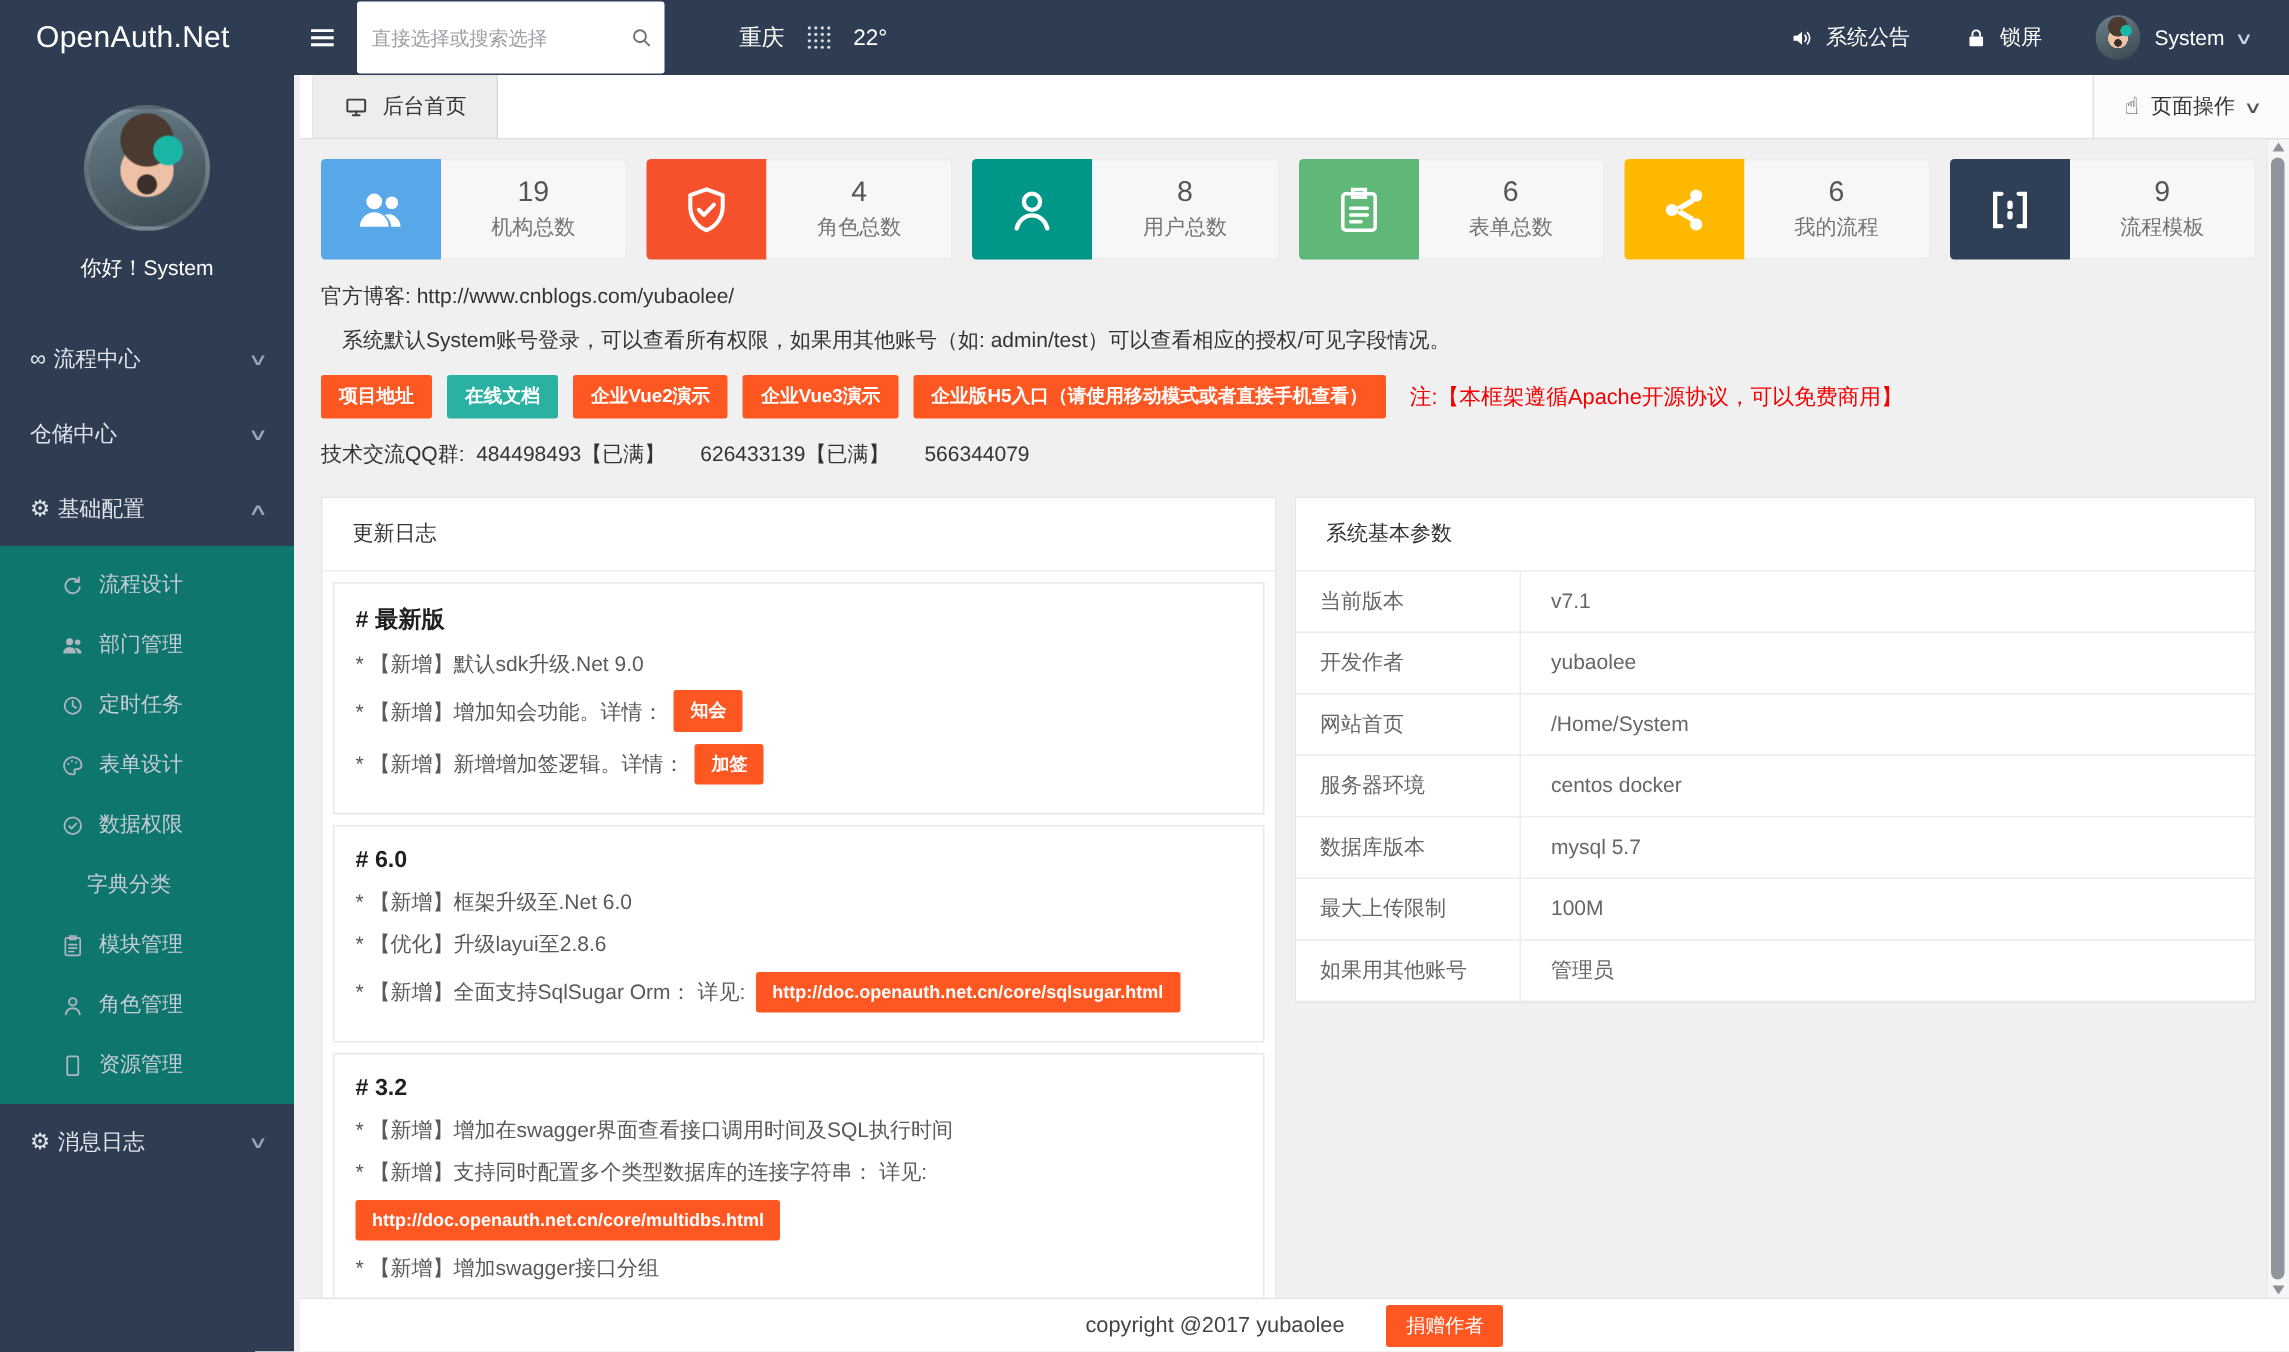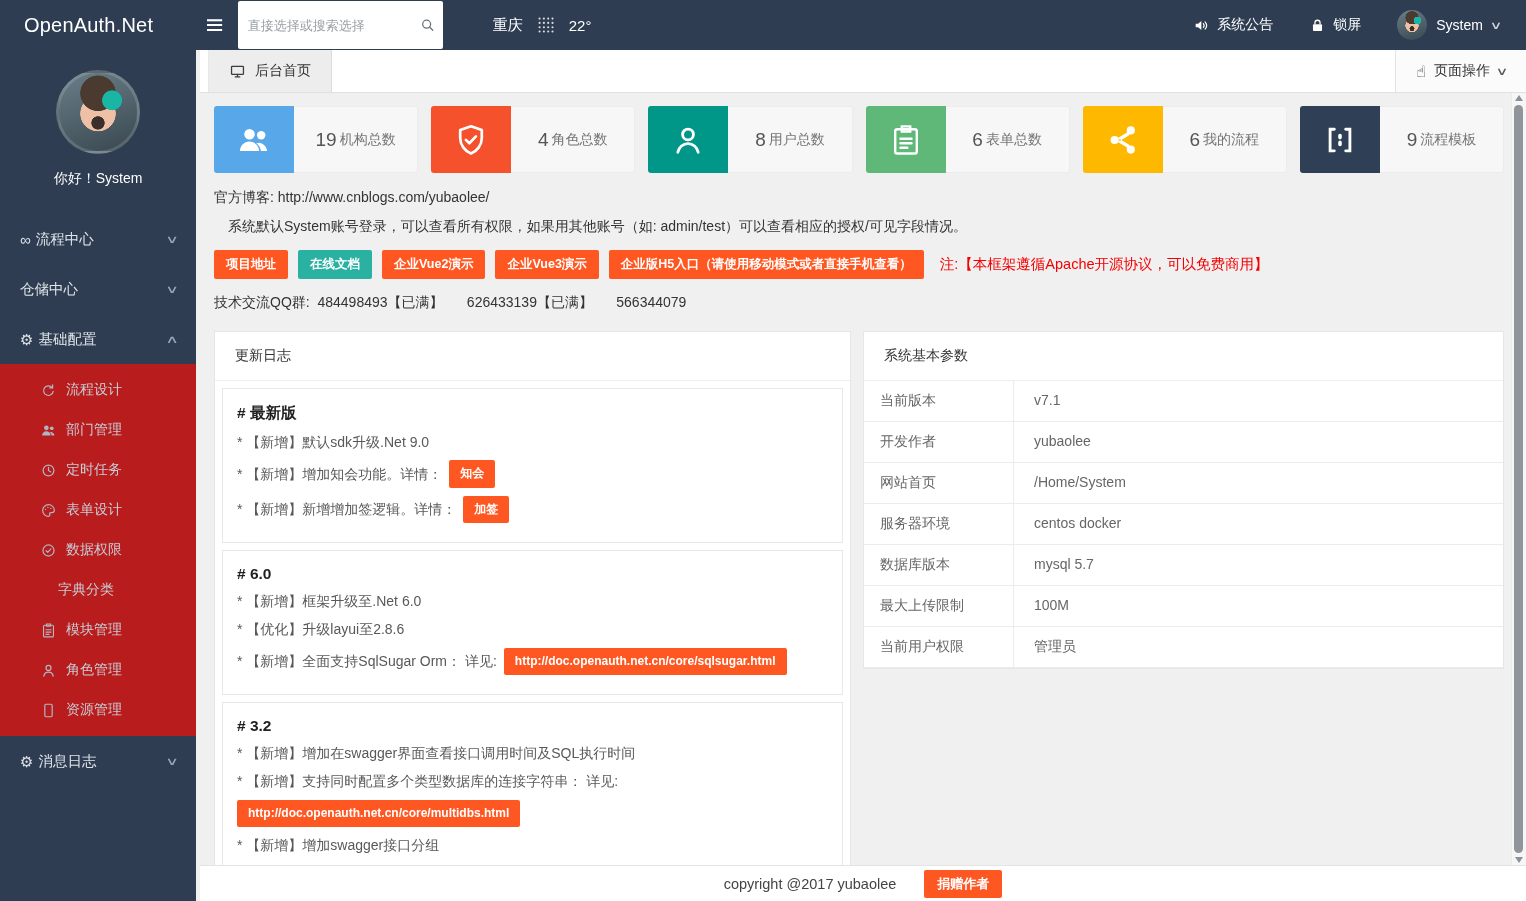--- a/index.html
+++ b/index.html
@@ -38,42 +38,42 @@
        radial-gradient(circle at 50% 26%, #4a3a30 0 25%, rgba(74,58,48,0) 26%),
        radial-gradient(circle at 50% 64%, #3a2f2b 0 10%, rgba(58,47,43,0) 11%),
        radial-gradient(circle at 50% 52%, #eec0a5 0 31%, rgba(238,192,165,0) 32%),
        linear-gradient(160deg,#6a7f8a,#39474f)}
   .greeting{text-align:center;color:#fff;font-size:14px;margin-top:16px}
   #side-menu{margin-top:26px}
   .menu-item{height:50px;display:flex;align-items:center;padding:0 20px;font-size:14.5px;color:#e0e5ea;cursor:pointer}
   .menu-item .mi-icon{margin-right:5px;font-size:15px;color:#e0e5ea}
   .menu-item .mi-label{flex:1}
   .mi-chev{font-size:11px;color:#9aa7b5;transform:scaleX(1.7);display:inline-block}
-  .submenu{background:#b91c1c;padding:6px 0}
+  .submenu{background:#0f766e;padding:6px 0}
   .sub-item{height:40px;display:flex;align-items:center;padding:0 18px 0 40px;font-size:14px;color:#c6cdd6;cursor:pointer}
   .sub-item.noicon{padding-left:58px}
   .sub-item .si-icon{width:26px;color:#aeb6c2;display:flex;align-items:center}
   .sub-item .si-icon svg{width:17px;height:17px}
 
   
   .main{position:absolute;left:200px;top:50px;right:0;bottom:0;background:#f0f0f0}
   .tabstrip{position:absolute;top:0;left:0;right:0;height:42px;background:#fff;border-bottom:1px solid #e0e0e0;display:flex;z-index:4}
   .tab{margin-left:8px;display:flex;align-items:center;gap:9px;padding:0 20px;background:#ededed;border-right:1px solid #dcdcdc;border-left:1px solid #e8e8e8;font-size:14px;color:#333;cursor:pointer}
   .tab .ic svg{width:17px;height:17px;color:#3c3c3c}
   .page-ops{margin-left:auto;display:flex;align-items:center;gap:8px;padding:0 20px;border-left:1px solid #e3e3e3;font-size:14px;color:#333;cursor:pointer;background:#fbfbfb}
   .hand{font-size:16px;color:#333}
   .ops-chev{font-size:11px;color:#555;transform:scaleX(1.6);display:inline-block}
 
   .content{position:absolute;top:42px;bottom:35px;left:0;right:14px;padding:14px 8px 0 14px;overflow:hidden;box-sizing:border-box}
 
   .stats{display:flex;gap:13px}
   .stat{flex:1;display:flex;height:67px;cursor:pointer}
   .stat-icon{width:80px;border-radius:3px 0 0 3px;display:flex;align-items:center;justify-content:center;color:#fff}
   .stat-icon svg{width:36px;height:36px}
-  .stat-body{flex:1;background:#f7f7f7;border:1px solid #ececec;border-left:none;border-radius:0 3px 3px 0;display:flex;flex-direction:row;align-items:center;justify-content:center;gap:3px}
+  .stat-body{flex:1;background:#f7f7f7;border:1px solid #ececec;border-left:none;border-radius:0 3px 3px 0;display:flex;flex-direction:column;align-items:center;justify-content:center;gap:3px}
   .stat-num{font-size:19px;color:#555}
   .stat-lbl{font-size:14px;color:#747474}
 
   .intro{margin-top:16px;font-size:14px;color:#333}
   .intro .l1{margin:4px 0 0}
   .intro .l2{margin:11px 14px 0}
   .btn-row{margin-top:14px;display:flex;align-items:center;gap:10px;flex-wrap:nowrap}
   .btn{color:#fff;font-size:12.5px;font-weight:bold;padding:6px 12px;border-radius:2px;cursor:pointer;white-space:nowrap}
   .note{color:#f40000;margin-left:6px;font-size:14.5px;white-space:nowrap}
   .qq{margin-top:15px;white-space:pre-wrap}
@@ -88,21 +88,21 @@
   .sec:last-child{margin-bottom:0}
   .sec-h{font-weight:bold;font-size:15.5px;color:#1f1f1f;margin:6px 0 6px}
   .cl-item{font-size:14px;color:#595959;margin:8px 0;display:flex;align-items:center;flex-wrap:wrap;gap:7px;line-height:1.45}
   .tag{background:#ff5722;color:#fff;font-size:12px;font-weight:bold;padding:5px 11px;border-radius:2px;cursor:pointer;white-space:nowrap}
 
   .params-table .prow{display:flex;border-bottom:1px solid #ececec;font-size:14px}
   .prow .pl{width:150px;box-sizing:border-box;padding:11px 16px;color:#666;border-right:1px solid #ececec}
   .prow .pv{flex:1;padding:11px 20px;color:#666}
 
   .footer{position:absolute;left:0;right:0;bottom:0;height:35px;background:#fff;border-top:1px solid #e4e4e4;display:flex;align-items:center;justify-content:center;gap:28px;font-size:14.5px;color:#444;z-index:5}
-  .donate{background:#ff5722;color:#fff;font-size:13px;font-weight:bold;padding:5px 13px;border-radius:2px;cursor:pointer}
+  .donate{background:#ff5722;color:#fff;font-size:13px;font-weight:normal;padding:5px 13px;border-radius:2px;cursor:pointer}
 
   .scrollbar{position:absolute;top:42px;bottom:35px;right:0;width:14px;background:#f6f6f6;border-left:1px solid #ebebeb;z-index:3}
   .sb-up{position:absolute;top:3px;left:50%;margin-left:-4px;width:0;height:0;border-left:4px solid transparent;border-right:4px solid transparent;border-bottom:6px solid #8d9199;cursor:pointer}
   .sb-down{position:absolute;bottom:3px;left:50%;margin-left:-4px;width:0;height:0;border-left:4px solid transparent;border-right:4px solid transparent;border-top:6px solid #8d9199;cursor:pointer}
   .sb-thumb{position:absolute;top:13px;bottom:13px;left:2px;width:9px;background:#90949b;border-radius:6px;cursor:pointer}
 </style>
 </head>
 <body>
 
 <header class="topbar">
@@ -473,21 +473,21 @@
             </div>
             <div class="prow">
               <div class="pl">数据库版本</div>
               <div class="pv">mysql 5.7</div>
             </div>
             <div class="prow">
               <div class="pl">最大上传限制</div>
               <div class="pv">100M</div>
             </div>
             <div class="prow">
-              <div class="pl">当前用户权限</div>
+              <div class="pl">如果用其他账号</div>
               <div class="pv">管理员</div>
             </div>
           </div>
       </section>
     </div>
   </div>
 
   <div class="scrollbar">
     <div class="sb-up"></div>
     <div class="sb-thumb"></div>

